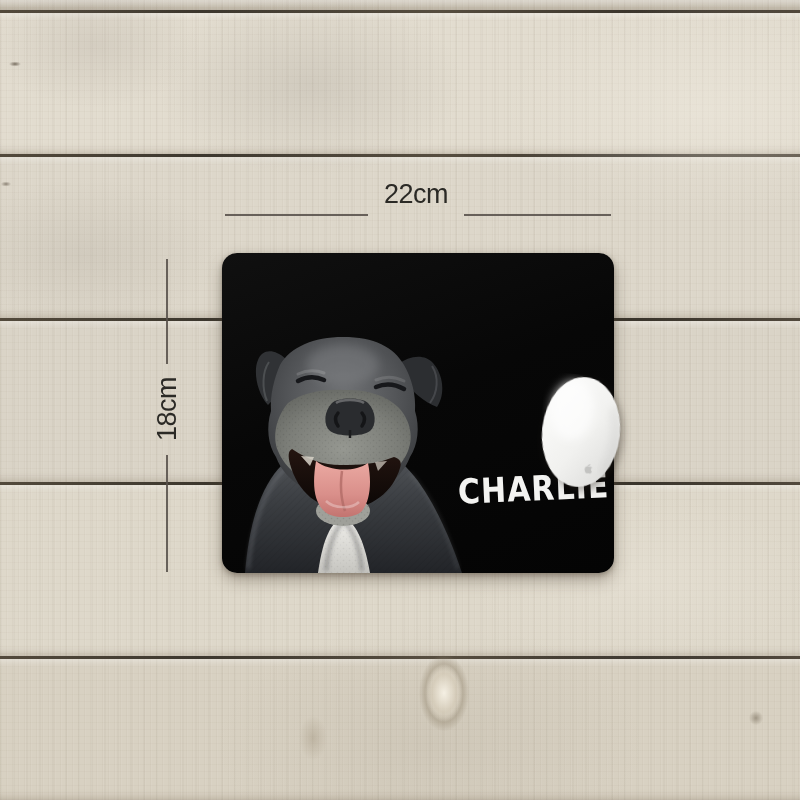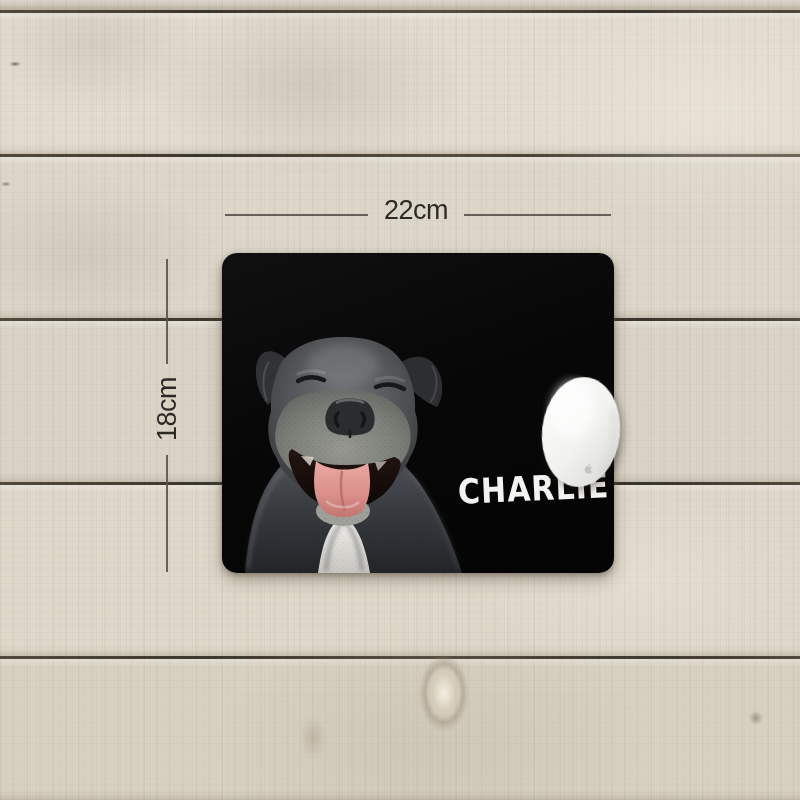--- a/index.html
+++ b/index.html
@@ -80,21 +80,21 @@
   <div class="seam" style="top:482px;"></div>
   <div class="plank" style="top:485px;height:171px;background-color:#ded8ca;"></div>
   <div class="seam" style="top:656px;"></div>
   <div class="plank" style="top:659px;height:141px;background-color:#d8d1c2;"></div>
   <div class="wood-overlay"></div>
 </div>
 
 <div>
   <div class="dim-seg" style="left:225px;top:214px;width:143px;height:2px;"></div>
   <div class="dim-seg" style="left:464px;top:214px;width:147px;height:2px;"></div>
-  <div class="dim-label" style="left:366px;top:195px;width:100px;height:30px;">22cm</div>
+  <div class="dim-label" style="left:366px;top:179px;width:100px;height:30px;">22cm</div>
 </div>
 
 <div>
   <div class="dim-seg" style="left:166px;top:259px;width:2px;height:105px;"></div>
   <div class="dim-seg" style="left:166px;top:455px;width:2px;height:117px;"></div>
   <div class="dim-label dim-label-v" style="left:121px;top:364px;width:92px;height:90px;">18cm</div>
 </div>
 
 <div class="pad">
 

